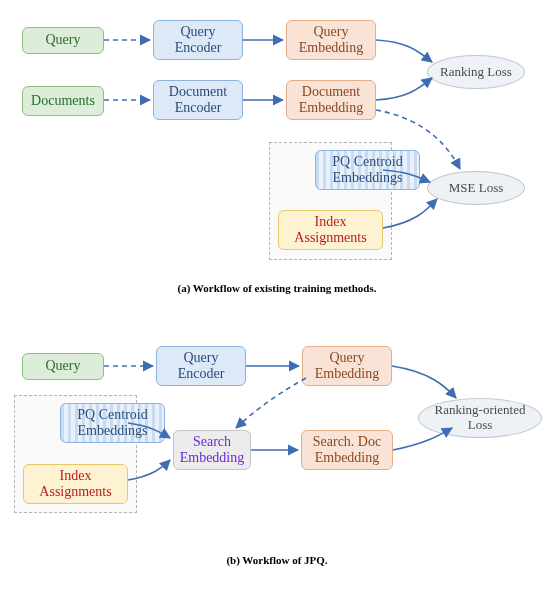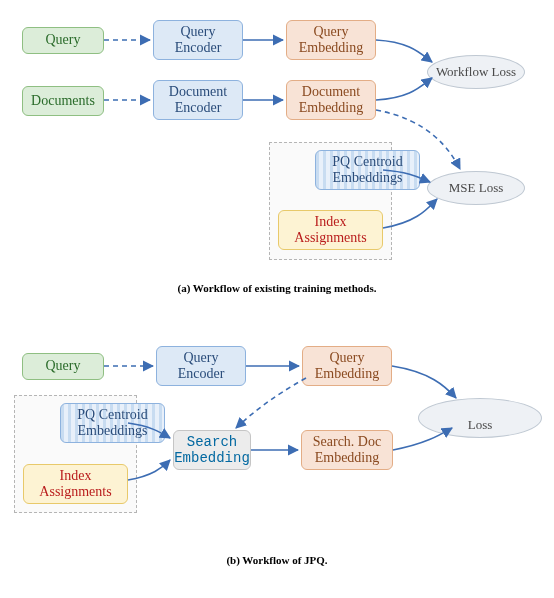--- a/index.html
+++ b/index.html
@@ -19,21 +19,21 @@
     align-items: center;
     justify-content: center;
     text-align: center;
     line-height: 1.15;
     padding: 2px 4px;
   }
   .green  { background: #dcedd9; border-color: #8fbf82; color: #2a6b2a; }
   .blue   { background: #dde9f6; border-color: #8db2de; color: #2a4c7a; }
   .orange { background: #f8e3d6; border-color: #e3ad86; color: #8a4a20; }
   .yellow { background: #fdf3d3; border-color: #e8c96a; color: #b91c1c; }
-  .grey   { background: #ececec; border-color: #c5c5c5; color: #0369a1; font-family: Liberation Mono, monospace; }
+  .grey   { background: #ececec; border-color: #c5c5c5; color: #6d28d9; }
   .oval {
     position: absolute;
     border: 1.2px solid #bfc8d2;
     background: #eef1f5;
     color: #4a4a4a;
     border-radius: 50%;
     display: flex;
     align-items: center;
     justify-content: center;
     text-align: center;
@@ -82,21 +82,21 @@
 <div class="box blue" style="left:153px;top:80px;width:90px;height:40px">
   <span><span>Document</span><br><span>Encoder</span></span>
 </div>
 <div class="box orange" style="left:286px;top:20px;width:90px;height:40px">
   <span><span>Query</span><br><span>Embedding</span></span>
 </div>
 <div class="box orange" style="left:286px;top:80px;width:90px;height:40px">
   <span><span>Document</span><br><span>Embedding</span></span>
 </div>
 <div class="oval" style="left:427px;top:55px;width:98px;height:34px">
-  <span>Workflow Loss</span>
+  <span>Ranking Loss</span>
 </div>
 <div class="oval" style="left:427px;top:171px;width:98px;height:34px">
   <span>MSE Loss</span>
 </div>
 
 <div class="dashed-group" style="left:269px;top:142px;width:123px;height:118px"></div>
 <div class="box hatched" style="left:278px;top:150px;width:105px;height:40px">
   <span><span>PQ Centroid</span><br><span>Embeddings</span></span>
 </div>
 <div class="box yellow" style="left:278px;top:210px;width:105px;height:40px">
@@ -125,21 +125,21 @@
   <span><span>Index</span><br><span>Assignments</span></span>
 </div>
 
 <div class="box grey" style="left:173px;top:430px;width:78px;height:40px">
   <span><span>Search</span><br><span>Embedding</span></span>
 </div>
 <div class="box orange" style="left:301px;top:430px;width:92px;height:40px">
   <span><span>Search. Doc</span><br><span>Embedding</span></span>
 </div>
 <div class="oval" style="left:418px;top:398px;width:124px;height:40px">
-  <span><br><span>Loss</span></span>
+  <span><span>Ranking-oriented</span><br><span>Loss</span></span>
 </div>
 
 <div class="caption" style="top:554px">
   <span>(b) Workflow of JPQ.</span>
 </div>
 
 <svg class="arrows">
   <defs>
     <marker id="ah" viewBox="0 0 10 10" refX="9" refY="5" markerWidth="7" markerHeight="7" orient="auto-start-reverse">
       <path d="M 0 0 L 10 5 L 0 10 z" fill="#3d6db3"></path>

